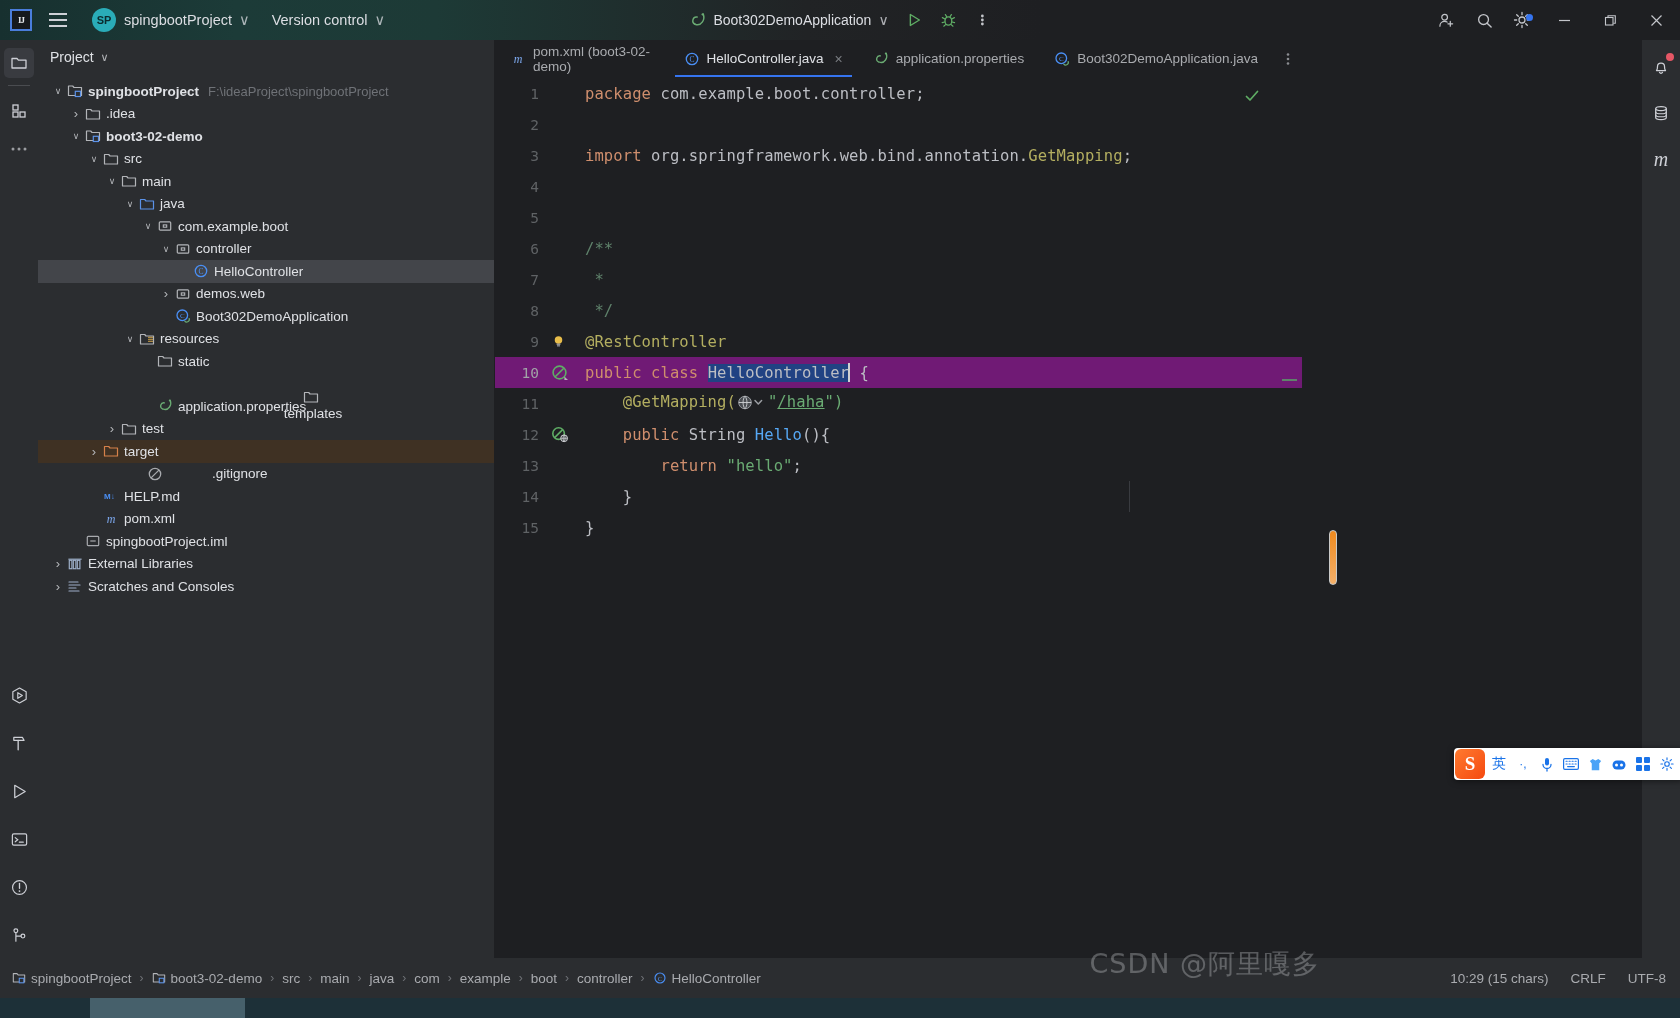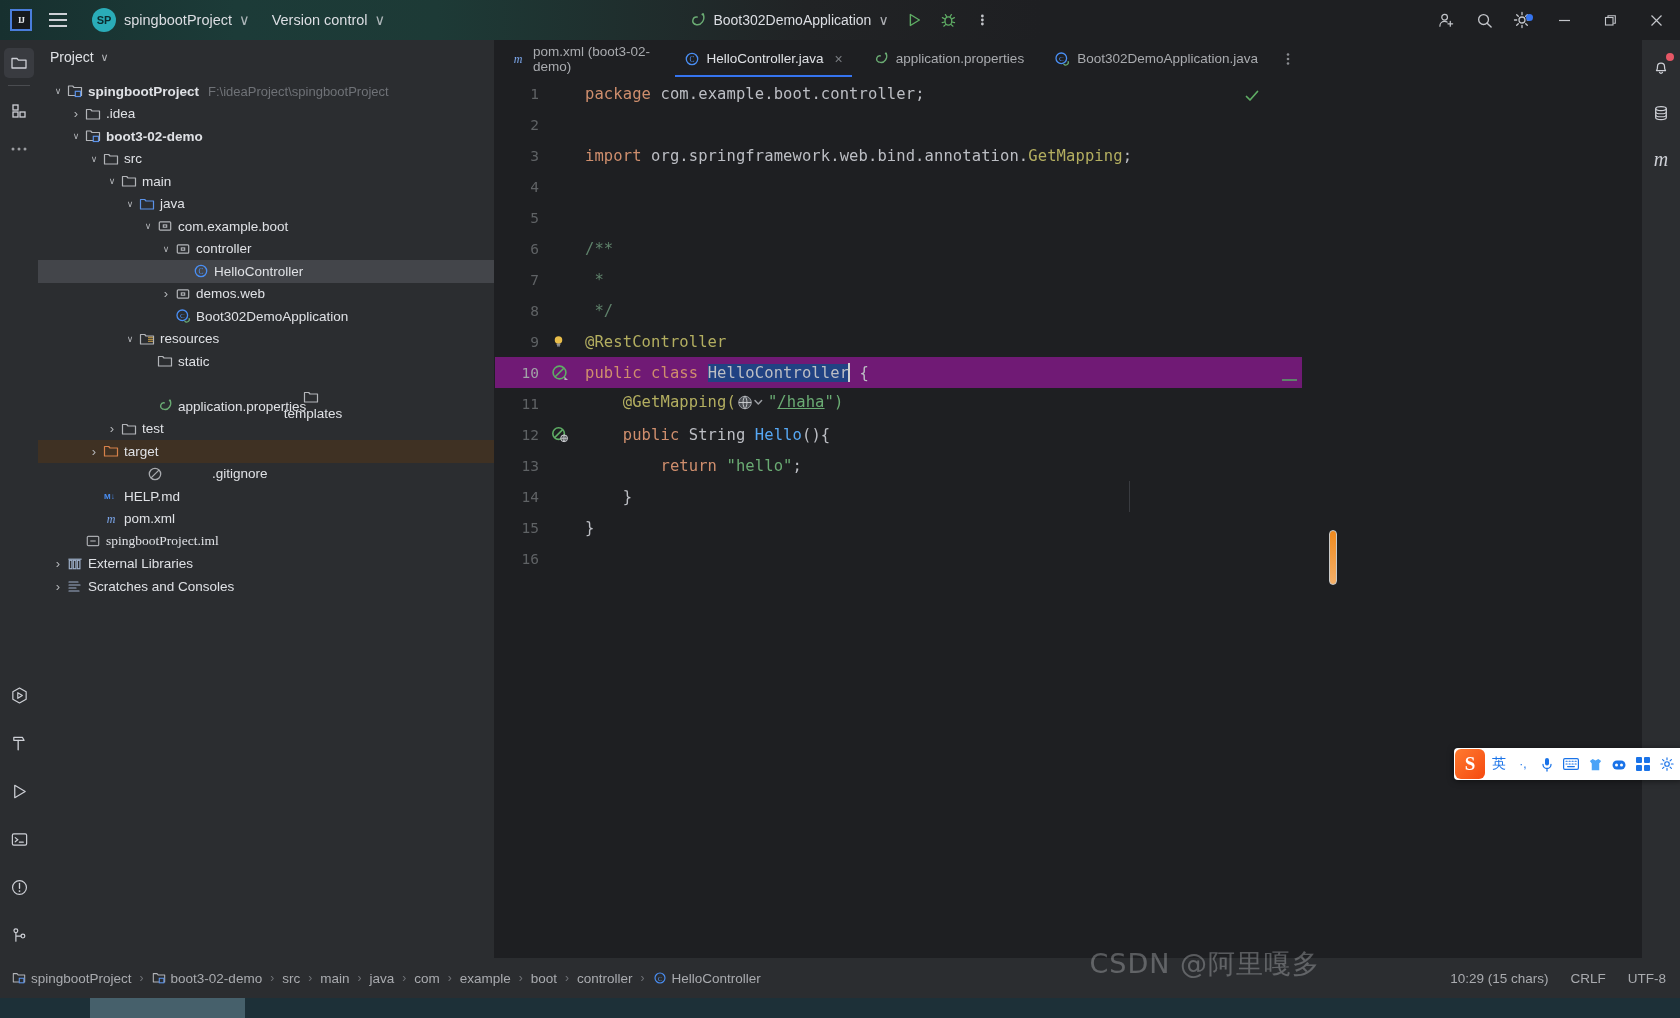--- a/index.html
+++ b/index.html
@@ -505,21 +505,21 @@
         </div>
         <div class="tnode" style="padding-left: 48px;">
           <span class="arrow none"></span>
           <span class="ticon">
             <svg width="16" height="16" viewBox="0 0 16 16">
               <text x="8" y="12" text-anchor="middle" font-size="12" fill="#7da9ef" font-style="italic" font-family="Liberation Serif, serif">m</text>
             </svg>
           </span>
           <span class="tlabel">pom.xml</span>
         </div>
-        <div class="tnode" style="padding-left: 30px; font-family: Liberation Serif, serif;">
+        <div class="tnode" style="padding-left: 30px;">
           <span class="arrow none"></span>
           <span class="ticon">
             <svg width="16" height="16" viewBox="0 0 16 16">
               <rect x="2.3" y="3.3" width="11.4" height="9.4" rx="1" fill="none" stroke="#a8aaae" stroke-width="1.2"></rect>
               <path d="M5.3 8h5.4" stroke="#a8aaae" stroke-width="1.2"></path>
             </svg>
           </span>
           <span class="tlabel">spingbootProject.iml</span>
         </div>
         <div class="tnode" style="padding-left: 12px;">
@@ -687,25 +687,20 @@
           <div class="crow">
             <span class="lnum">14</span>
             <span class="gicon"></span>
             <span class="ctext"><span>    }</span></span>
           </div>
           <div class="crow">
             <span class="lnum">15</span>
             <span class="gicon"></span>
             <span class="ctext"><span>}</span></span>
           </div>
-          <div class="crow">
-            <span class="lnum">16</span>
-            <span class="gicon"></span>
-            <span class="ctext"></span>
-          </div>
         </div>
       <div class="indent-guide" style="left:634px; top:403px; height:31px;"></div>
 
       <svg style="position:absolute; right:42px; top:10px" width="16" height="16" viewBox="0 0 16 16">
         <path d="M2.5 8.5 L6 12 L13.5 3.5" fill="none" stroke="#5fad65" stroke-width="1.7" stroke-linecap="round" stroke-linejoin="round"></path>
       </svg>
 
       <div class="right-marker-bar">
         <div style="position:absolute; right:5px; top:301px; width:15px; height:2px; background:#5f826b;"></div>
       </div>

